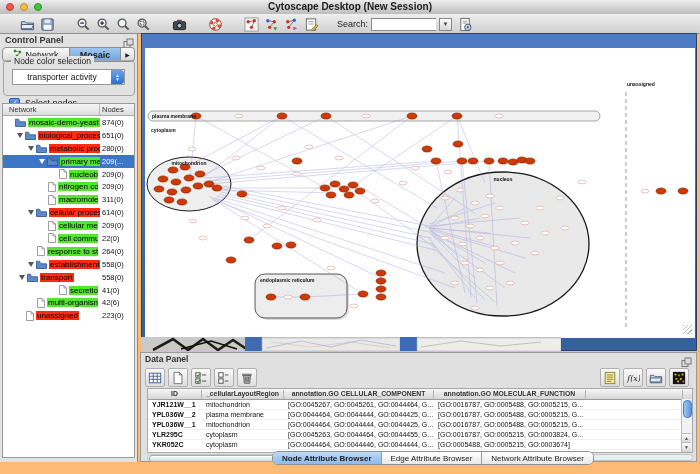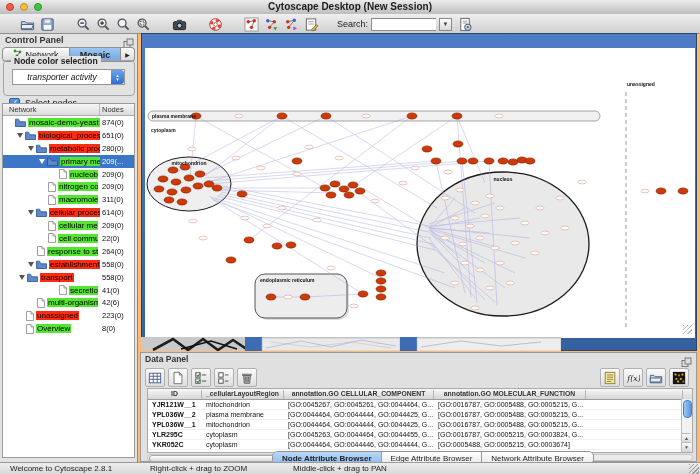--- a/index.html
+++ b/index.html
@@ -31,23 +31,23 @@
   #cp-title{position:absolute;left:5px;top:1px;font-size:9px;font-weight:bold;color:#333;}
   .float-ic{position:absolute;top:1px;width:11px;height:11px;}
   #cp-tabs{position:absolute;left:2px;top:13px;width:133px;height:15px;display:flex;}
   .cp-tab{height:15px;box-sizing:border-box;border:1px solid #8f8f8f;background:linear-gradient(#fbfbfb,#d9d9d9);
           display:flex;align-items:center;justify-content:center;gap:3px;font-size:9px;color:#222;}
   .cp-tab.first{border-radius:4px 0 0 4px;width:68px;}
   .cp-tab.sel{background:linear-gradient(#9ec7ef,#6fa6e0);font-weight:bold;width:51px;border-left:none;}
   .cp-tab-arrow{width:14px;height:15px;box-sizing:border-box;border:1px solid #8f8f8f;border-left:none;border-radius:0 4px 4px 0;
                 background:linear-gradient(#fbfbfb,#d9d9d9);font-size:6px;display:flex;align-items:center;justify-content:center;color:#222;}
   #cp-group{position:absolute;left:3px;top:26px;width:130px;height:34px;border:1px solid #a5a5a5;border-radius:4px;}
-  #cp-group-label{position:absolute;left:7px;top:-5px;background:#e2e2e2;padding:0 3px;font-size:8.5px;font-weight:bold;color:#222;}
+  #cp-group-label{position:absolute;left:7px;top:-5px;background:#e2e2e2;padding:0 3px;font-size:8.5px;font-weight:normal;color:#222;}
   #color-select{position:absolute;left:8px;top:8px;width:113px;height:16px;background:#fff;border:1px solid #979797;
-                border-radius:0;box-sizing:border-box;display:flex;align-items:center;font-style:italic;}
+                border-radius:0;box-sizing:border-box;display:flex;align-items:center;}
   #color-select-value{flex:1;text-align:center;font-size:8.5px;color:#111;}
   #select-stepper{width:13px;height:14px;border-radius:0 3px 3px 0;background:linear-gradient(#6aa4ea,#2e6fce);
                   display:flex;flex-direction:column;align-items:center;justify-content:center;color:#fff;font-size:5px;line-height:4px;}
   #cp-checkrow{position:absolute;left:9px;top:63px;height:12px;display:flex;align-items:center;gap:5px;}
   #cb{width:11px;height:11px;border-radius:2px;background:linear-gradient(#5e9ce6,#2d6cc4);border:1px solid #2a5ea8;
       box-sizing:border-box;color:#fff;font-size:9px;line-height:9px;text-align:center;font-weight:bold;}
   #cb-label{font-size:9px;color:#111;}
   #cp-tree{position:absolute;left:2px;top:69px;width:133px;height:355px;background:#fff;border:1px solid #9a9a9a;box-sizing:border-box;overflow:hidden;}
   #tree-header{height:11px;background:linear-gradient(#f6f6f6,#dcdcdc);border-bottom:1px solid #aaa;position:relative;font-size:7.5px;color:#333;}
   #th-network{position:absolute;left:6px;top:1px;}
@@ -452,31 +452,20 @@
           <div class="tree-row" style="padding-left: 14px;">
             <span class="tri-sp"></span>
             <span class="ticon">
               <svg width="8" height="10" viewBox="0 0 8 10">
                 <path d="M0.5 0.5 h4.5 l2.5 2.5 v6.5 h-7 z" fill="#fff" stroke="#888" stroke-width=".8"></path>
                 <path d="M5 0.5 v2.5 h2.5" fill="none" stroke="#888" stroke-width=".8"></path>
               </svg>
             </span>
             <span class="chip red" style="max-width:60px">unassigned</span>
             <span class="nodes">223(0)</span>
-          </div>
-          <div class="tree-row" style="padding-left: 14px;">
-            <span class="tri-sp"></span>
-            <span class="ticon">
-              <svg width="8" height="10" viewBox="0 0 8 10">
-                <path d="M0.5 0.5 h4.5 l2.5 2.5 v6.5 h-7 z" fill="#fff" stroke="#888" stroke-width=".8"></path>
-                <path d="M5 0.5 v2.5 h2.5" fill="none" stroke="#888" stroke-width=".8"></path>
-              </svg>
-            </span>
-            <span class="chip green" style="max-width:60px">Overview</span>
-            <span class="nodes">8(0)</span>
           </div>
         </div>
     </div>
   </div>
 
   <div class="abs" id="network-window">
     <div id="nw-canvas"><svg width="550" height="290" viewBox="0 0 550 290">
           <g>
             <rect x="3" y="63" width="452" height="10" rx="5" fill="#f1f1f1" stroke="#8f8f8f" stroke-width="0.8"></rect>
             <ellipse cx="44" cy="136" rx="42" ry="27" fill="#efefef" stroke="#1a1a1a" stroke-width="1"></ellipse>
@@ -812,20 +801,14 @@
     <div id="hscroll">
         <div id="hthumb"></div>
       </div>
     <div id="dp-tabs">
         <div class="seg sel">Node Attribute Browser</div>
         <div class="seg">Edge Attribute Browser</div>
         <div class="seg">Network Attribute Browser</div>
       </div>
   </div>
 
-  <div class="abs" id="status-bar">
-    <span class="status-item" style="left:10px;">Welcome to Cytoscape 2.8.1</span>
-    <span class="status-item" style="left:150px;">Right-click + drag to ZOOM</span>
-    <span class="status-item" style="left:293px;">Middle-click + drag to PAN</span>
-    <div id="app-grip"></div>
-  </div>
 
 </div>
 
 </body></html>

